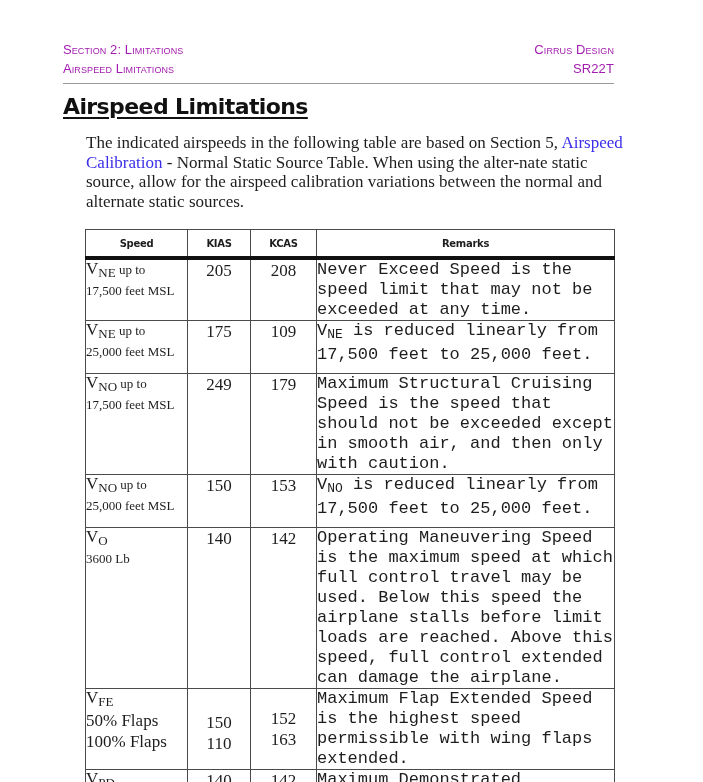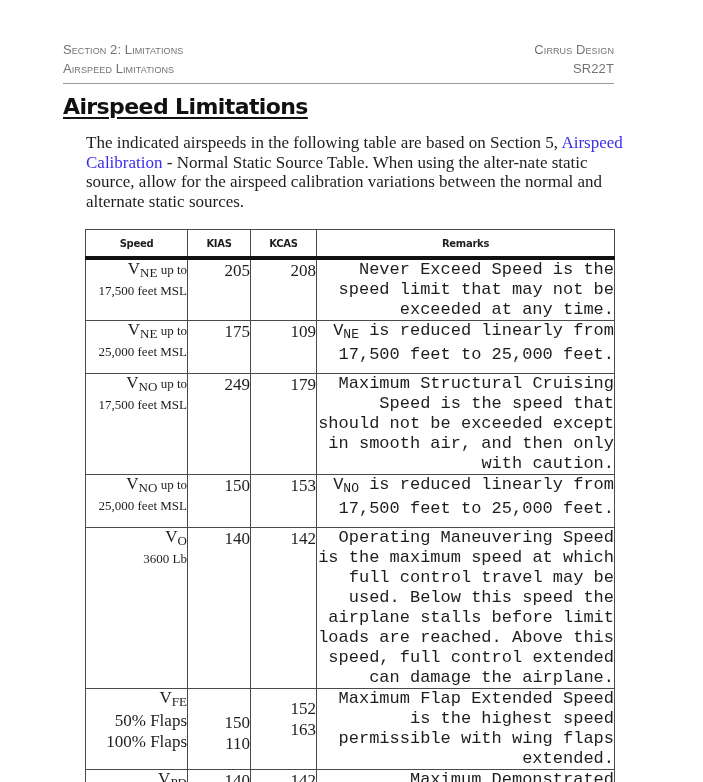--- a/index.html
+++ b/index.html
@@ -1,25 +1,25 @@
 <!DOCTYPE html>
 <html><head>
 <meta charset="utf-8">
 <style>
   html, body { margin: 0; padding: 0; background: #ffffff; }
   body { width: 703px; height: 782px; position: relative; overflow: hidden; color: #1a1a1a; }
-  .hdr { position: absolute; font-family: "Liberation Sans", sans-serif; font-size: 13px; font-variant: small-caps; letter-spacing: 0.1px; color: #737373; line-height: 19px; }
+  .hdr { position: absolute; font-family: "Liberation Sans", sans-serif; font-size: 13px; font-variant: small-caps; letter-spacing: 0.1px; color: #a21caf; line-height: 19px; }
   .hdr-left { left: 63px; top: 40px; }
   .hdr-right { right: 89px; top: 40px; text-align: right; margin-left: 33px; }
   .hdr-line { position: absolute; left: 63px; top: 83px; width: 551px; height: 1px; background: #9a9a9a; }
   .title { position: absolute; left: 63px; top: 94px; font-family: "DejaVu Sans", sans-serif; font-weight: bold; font-size: 22px; letter-spacing: -0.6px; text-decoration: underline; text-underline-offset: 3px; text-decoration-thickness: 2px; color: #111; }
   .intro { position: absolute; left: 86px; top: 133px; width: 540px; font-family: "Liberation Serif", serif; font-size: 17px; line-height: 19.6px; color: #1d1d1d; }
   .intro .link { color: #3a2ee8; }
   table.spd { position: absolute; left: 85px; top: 229px; border-collapse: collapse; font-family: "Liberation Serif", serif; color: #1d1d1d; }
-  table.spd th, table.spd td { border: 1px solid #4a4a4a; vertical-align: top; padding: 0; text-align: right; }
+  table.spd th, table.spd td { border: 1px solid #4a4a4a; vertical-align: top; padding: 0; }
   table.spd th { font-family: "DejaVu Sans", sans-serif; font-weight: bold; font-size: 10px; height: 26px; vertical-align: middle; text-align: center; letter-spacing: -0.3px; border-bottom: 4px solid #111; }
   .c1 { width: 101px; } .c2 { width: 62px; margin-top: 10px; } .c3 { width: 65px; } .c4 { width: 297px; }
   td.sp { padding: 2px 2px 0 2px; }
   .vsym { font-size: 17px; line-height: 17px; }
   .vsym sub { font-size: 13px; vertical-align: -3px; }
   .cond { font-size: 13px; line-height: 20px; display: block; }
   .cond-inline { font-size: 13px; }
   .flaps { font-size: 17px; line-height: 21px; display: block; }
   td.num { text-align: center; font-size: 17px; padding-top: 3px; line-height: 21px; }
   td.rem { font-size: 17px; line-height: 20px; padding: 2px 3px 4px 2px; font-family: Liberation Mono, monospace; }
@@ -106,21 +106,21 @@
     <tr style="height:73px">
       <td class="sp">
         <span class="vsym"><span>V</span><sub>FE</sub></span>
         <span class="flaps">50% Flaps</span>
         <span class="flaps">100% Flaps</span>
       </td>
       <td class="num" style="padding-top:23px">
         <div>150</div>
         <div>110</div>
       </td>
-      <td class="num" style="padding-top:9px">
+      <td class="num" style="padding-top:19px">
         <div>152</div>
         <div>163</div>
       </td>
       <td class="rem">Maximum Flap Extended Speed is the highest speed permissible with wing flaps extended.</td>
     </tr>
 
     <tr style="height:80px">
       <td class="sp">
         <span class="vsym"><span>V</span><sub>PD</sub></span>
       </td>

